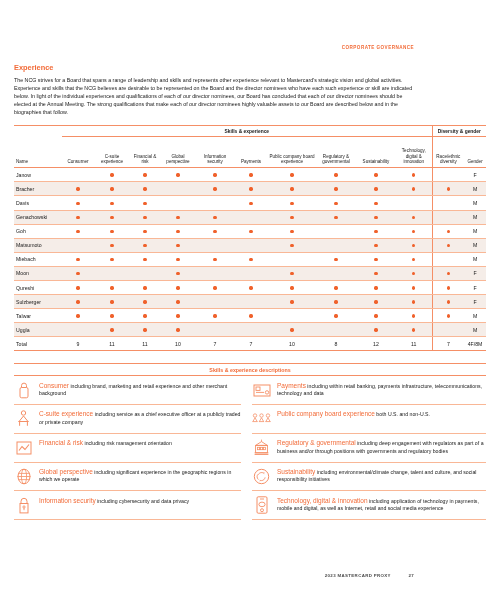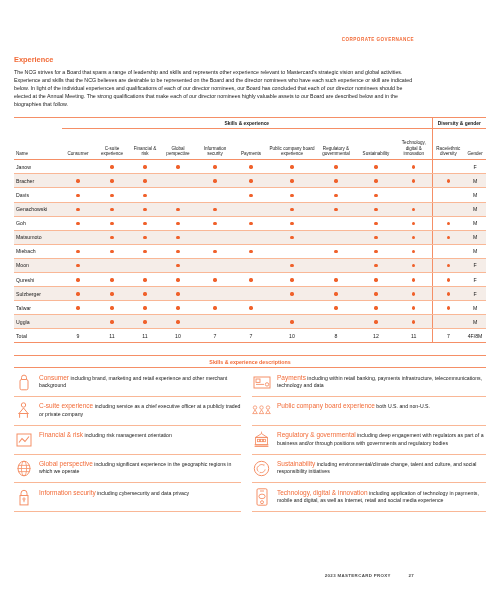--- a/index.html
+++ b/index.html
@@ -3,21 +3,21 @@
 <meta charset="utf-8">
 <style>
   html,body{margin:0;padding:0;}
   body{
     width:500px;height:592px;
     background:#ffffff;
     font-family:"Liberation Sans", sans-serif;
     color:#1a1a1a;
     overflow:hidden;
   }
-  .page{position:relative;width:428px;height:592px;box-sizing:border-box;padding:4px 14px;}
+  .page{position:relative;width:428px;height:592px;box-sizing:border-box;padding:12px 14px;}
 
   
   .running-head{
     text-align:right;
     color:#F26B38;
     font-size:4.6px;
     letter-spacing:.45px;
     font-weight:700;
     padding-top:33px;
   }

